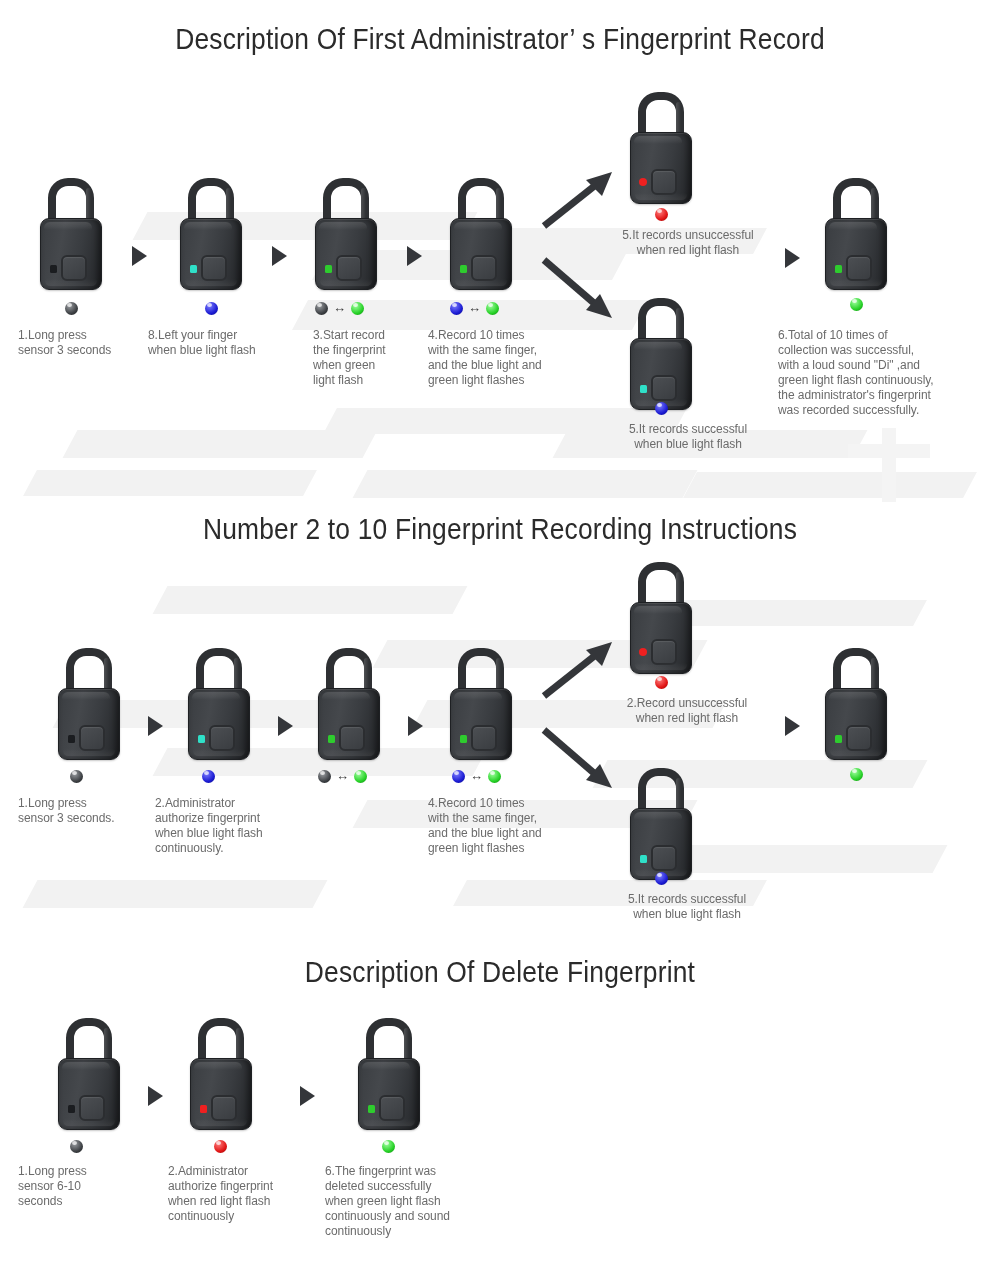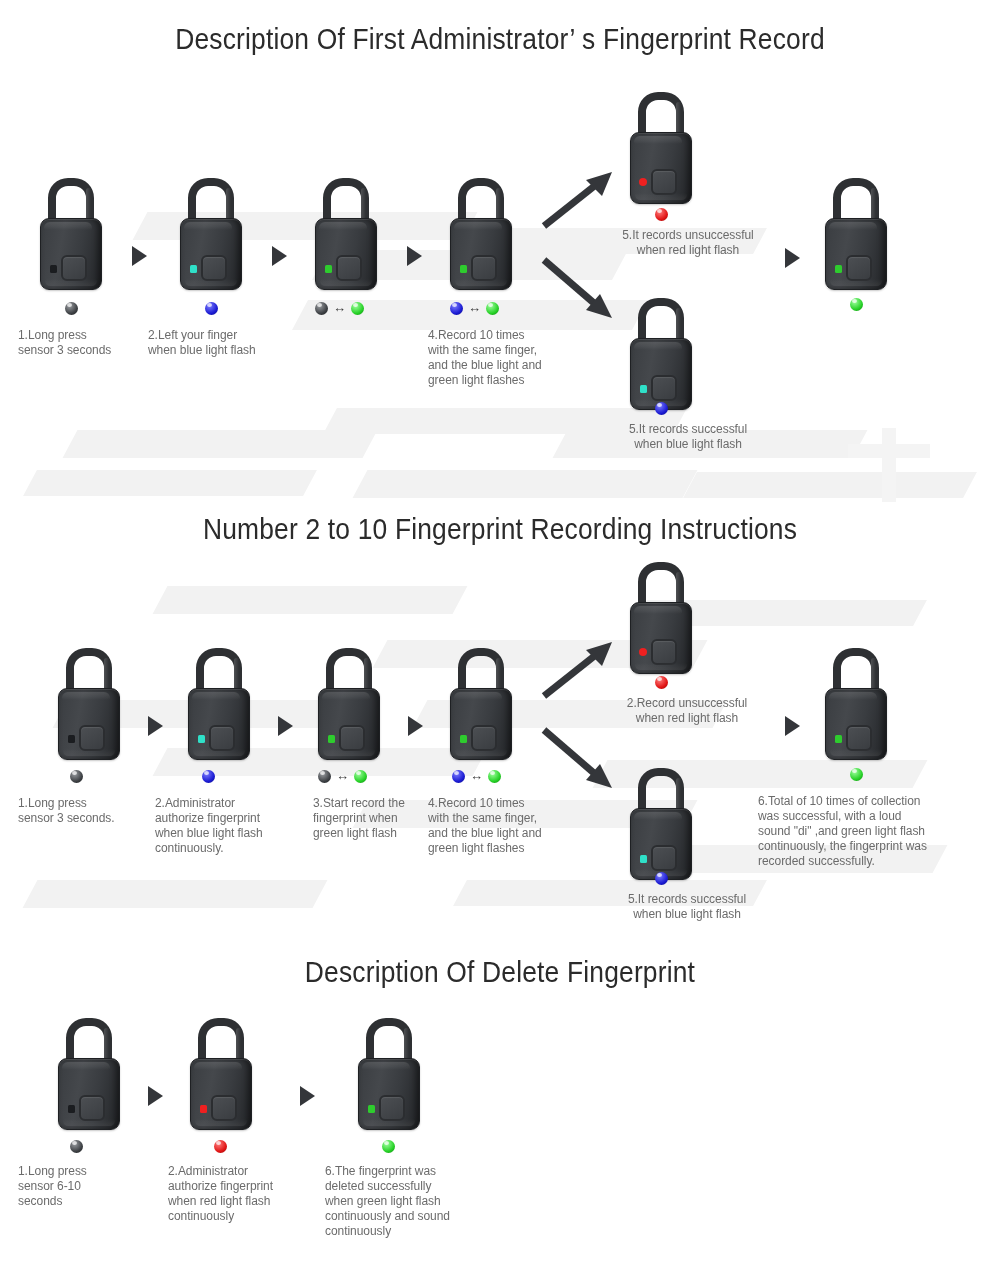--- a/index.html
+++ b/index.html
@@ -270,34 +270,44 @@
   <div class="tri" style="left:785px;top:248px;"></div>
 
   <div class="lock" style="left:825px;top:178px;">
     <div class="shackle"></div>
     <div class="body">
       <div class="sensor"></div>
       <div class="led" style="background:#2ecc2e;"></div>
     </div>
   </div>
   <div class="orb" style="left:850px;top:298px;background:radial-gradient(circle at 36% 30%,#9cff9c,#25d025 62%,#0d7a0d);"></div>
+  <div class="cap" style="left:778px;top:328px;width:215px;">6.Total of 10 times of
+collection was successful,
+with a loud sound "Di" ,and
+green light flash continuously,
+the administrator's fingerprint
+was recorded successfully.</div>
 
   <div class="orb" style="left:65px;top:302px;background:radial-gradient(circle at 36% 30%,#9a9da1,#3f4246 60%,#141618);"></div>
   <div class="cap" style="left:18px;top:328px;width:150px;">1.Long press
 sensor 3 seconds</div>
 
   <div class="orb" style="left:205px;top:302px;background:radial-gradient(circle at 36% 30%,#7b7bff,#1a1ad2 62%,#0a0a7a);"></div>
-  <div class="cap" style="left:148px;top:328px;width:165px;">2.Left your finger
+  <div class="cap" style="left:148px;top:328px;width:165px;">8.Left your finger
 when blue light flash</div>
 
   <div class="orb-pair" style="left:315px;top:302px;">
     <div class="orb" style="background:radial-gradient(circle at 36% 30%,#9a9da1,#3f4246 60%,#141618);"></div>
     <div class="dbl-arrow">↔</div>
     <div class="orb" style="background:radial-gradient(circle at 36% 30%,#9cff9c,#25d025 62%,#0d7a0d);"></div>
   </div>
+  <div class="cap" style="left:313px;top:328px;width:140px;">3.Start record
+the fingerprint
+when green
+light flash</div>
 
   <div class="orb-pair" style="left:450px;top:302px;">
     <div class="orb" style="background:radial-gradient(circle at 36% 30%,#7b7bff,#1a1ad2 62%,#0a0a7a);"></div>
     <div class="dbl-arrow">↔</div>
     <div class="orb" style="background:radial-gradient(circle at 36% 30%,#9cff9c,#25d025 62%,#0d7a0d);"></div>
   </div>
   <div class="cap" style="left:428px;top:328px;width:165px;">4.Record 10 times
 with the same finger,
 and the blue light and
 green light flashes</div>
@@ -373,44 +383,36 @@
   <div class="tri" style="left:785px;top:716px;"></div>
 
   <div class="lock" style="left:825px;top:648px;">
     <div class="shackle"></div>
     <div class="body">
       <div class="sensor"></div>
       <div class="led" style="background:#2ecc2e;"></div>
     </div>
   </div>
   <div class="orb" style="left:850px;top:768px;background:radial-gradient(circle at 36% 30%,#9cff9c,#25d025 62%,#0d7a0d);"></div>
-  <div class="cap" style="left:758px;top:794px;width:240px;">6.Total of 10 times of collection
-was successful, with a loud
-sound "di" ,and green light flash
-continuously, the fingerprint was
- recorded successfully.</div>
 
   <div class="orb" style="left:70px;top:770px;background:radial-gradient(circle at 36% 30%,#9a9da1,#3f4246 60%,#141618);"></div>
   <div class="cap" style="left:18px;top:796px;width:160px;">1.Long press
 sensor 3 seconds.</div>
 
   <div class="orb" style="left:202px;top:770px;background:radial-gradient(circle at 36% 30%,#7b7bff,#1a1ad2 62%,#0a0a7a);"></div>
   <div class="cap" style="left:155px;top:796px;width:165px;">2.Administrator
 authorize fingerprint
 when blue light flash
 continuously.</div>
 
   <div class="orb-pair" style="left:318px;top:770px;">
     <div class="orb" style="background:radial-gradient(circle at 36% 30%,#9a9da1,#3f4246 60%,#141618);"></div>
     <div class="dbl-arrow">↔</div>
     <div class="orb" style="background:radial-gradient(circle at 36% 30%,#9cff9c,#25d025 62%,#0d7a0d);"></div>
   </div>
-  <div class="cap" style="left:313px;top:796px;width:160px;">3.Start record the
-fingerprint when
-green light flash</div>
 
   <div class="orb-pair" style="left:452px;top:770px;">
     <div class="orb" style="background:radial-gradient(circle at 36% 30%,#7b7bff,#1a1ad2 62%,#0a0a7a);"></div>
     <div class="dbl-arrow">↔</div>
     <div class="orb" style="background:radial-gradient(circle at 36% 30%,#9cff9c,#25d025 62%,#0d7a0d);"></div>
   </div>
   <div class="cap" style="left:428px;top:796px;width:168px;">4.Record 10 times
 with the same finger,
 and the blue light and
 green light flashes</div>

